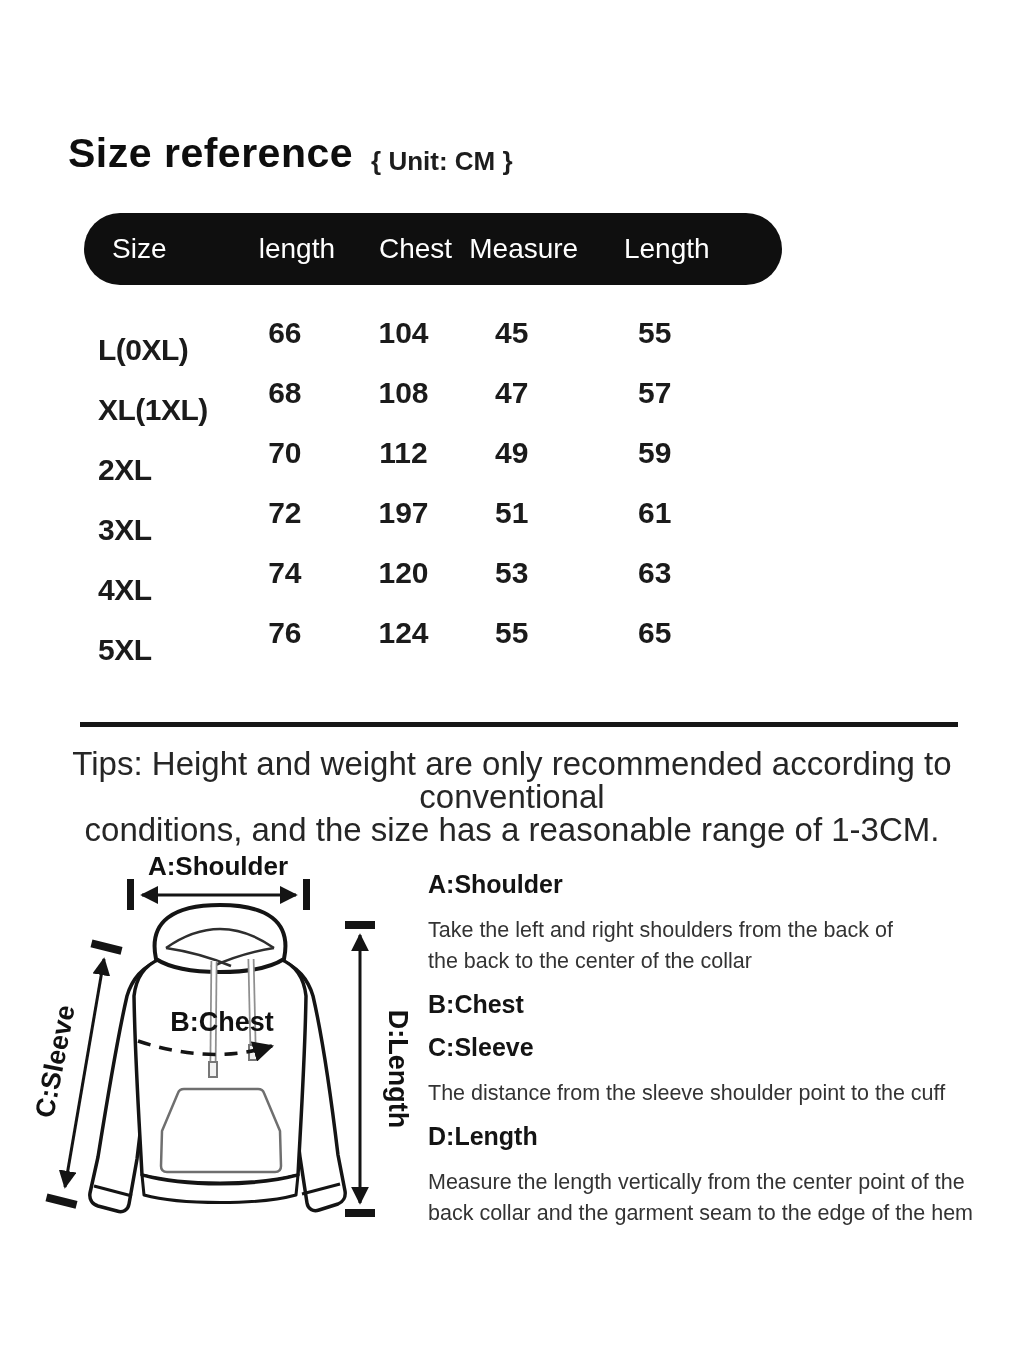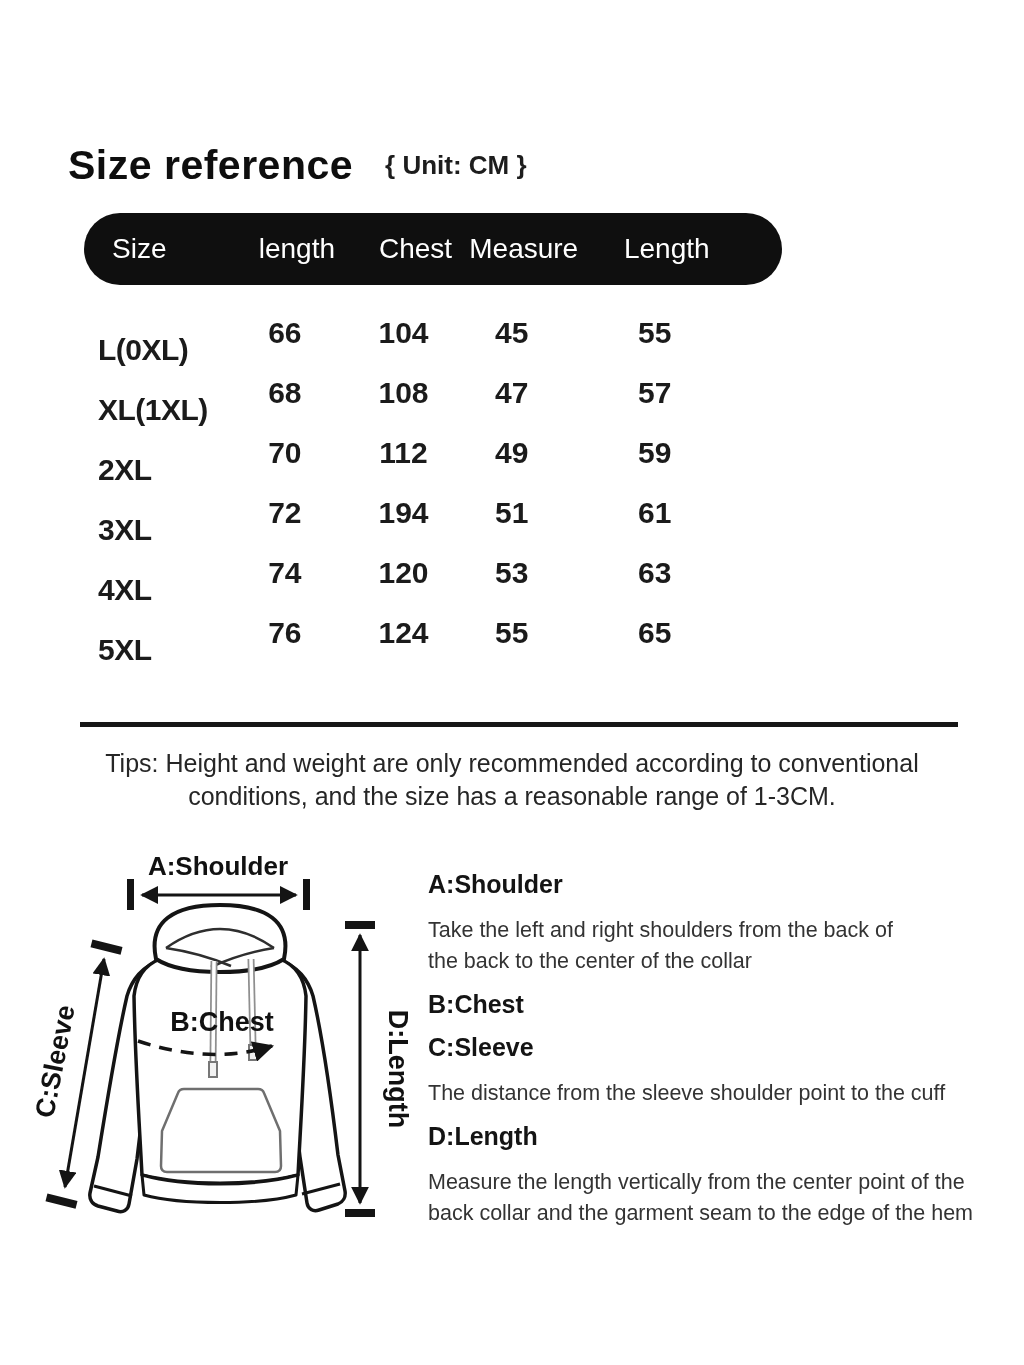--- a/index.html
+++ b/index.html
@@ -2,41 +2,41 @@
 <html><head>
 <meta charset="utf-8">
 <style>
   html,body { margin:0; padding:0; background:#ffffff; }
   .canvas {
     position:relative; width:1024px; height:1365px; background:#ffffff;
     font-family:"Liberation Sans", sans-serif; color:#111; overflow:hidden;
   }
 
   
-  .title-row { position:absolute; left:68px; top:142px; display:flex; align-items:center; gap:32px; }
+  .title-row { position:absolute; left:68px; top:130px; display:flex; align-items:flex-end; gap:18px; }
   .title { font-size:41px; font-weight:700; letter-spacing:0.5px; color:#0e0e0e; }
   .unit  { font-size:26px; color:#1d1d1d;font-weight:bold; }
 
   
   .grid-cols { display:grid; grid-template-columns:20% 21% 13% 18% 23% 5%; align-items:center; }
   .size-header {
     position:absolute; left:84px; top:213px; width:698px; height:72px;
     background:#0f0f0f; border-radius:37px; color:#ffffff; font-size:28px;
   }
   .size-header .c0 { padding-left:28px; }
   .cc { text-align:center; }
   .table-body { position:absolute; left:72px; top:299px; width:698px; }
   .t-row { height:60px; font-size:30px; font-weight:700; color:#1b1b1b; }
   .t-row .c0 { padding-left:26px; letter-spacing:-0.5px;margin-top:34px; }
 
   
   .divider { position:absolute; left:80px; top:722px; width:878px; height:5px; background:#161616; }
   .tips {
     position:absolute; left:0; top:747px; width:1024px; text-align:center;
-    font-size:25px; line-height:33px; color:#262626; white-space:pre-line;
+    font-size:33px; line-height:33px; color:#262626; white-space:pre-line;
   }
 
   
   .svg-wrap { position:absolute; left:20px; top:853px; width:400px; height:404px; }
 
   
   .guide { position:absolute; left:428px; top:869px; width:596px; }
   .g-item { margin-bottom:12px; }
   .g-h { font-size:25px; font-weight:700; color:#141414; line-height:31px; }
   .g-b { font-size:21.5px; color:#333333; line-height:31px; white-space:pre-line; margin-top:15px; }
@@ -81,21 +81,21 @@
       <span class="c0">2XL</span>
       <span class="cc">70</span>
       <span class="cc">112</span>
       <span class="cc">49</span>
       <span class="cc">59</span>
         <span></span>
     </div>
     <div class="t-row grid-cols">
       <span class="c0">3XL</span>
       <span class="cc">72</span>
-      <span class="cc">194</span>
+      <span class="cc">197</span>
       <span class="cc">51</span>
       <span class="cc">61</span>
         <span></span>
     </div>
     <div class="t-row grid-cols">
       <span class="c0">4XL</span>
       <span class="cc">74</span>
       <span class="cc">120</span>
       <span class="cc">53</span>
       <span class="cc">63</span>

